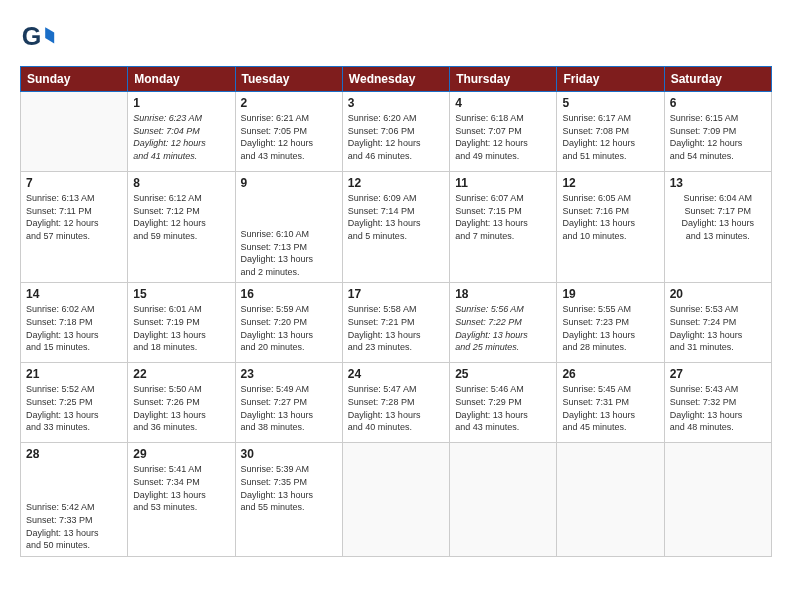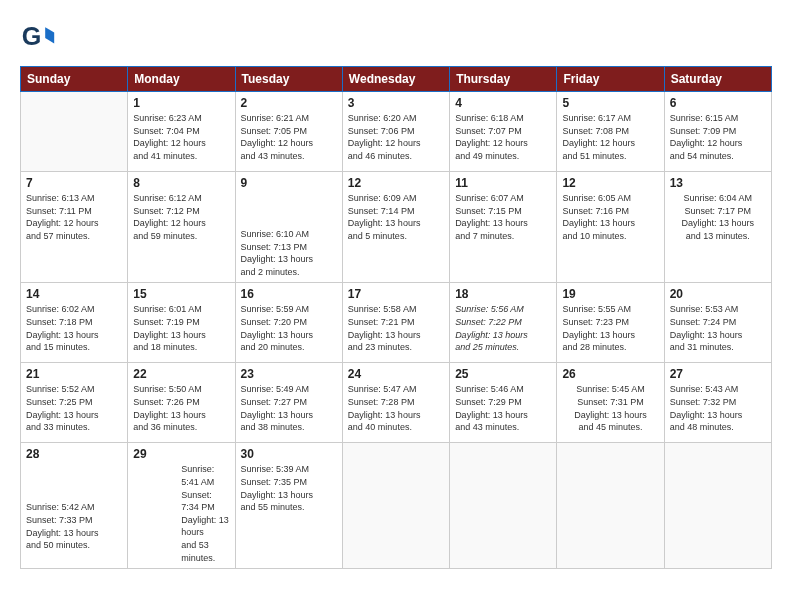--- a/index.html
+++ b/index.html
@@ -112,21 +112,21 @@
           <th>Thursday</th>
           <th>Friday</th>
           <th>Saturday</th>
         </tr>
     </thead>
     <tbody id="calendar-body">
     <tr>
           <td class="empty-cell"></td>
           <td>
             <span class="day-num">1</span>
-            <div class="day-info" style="white-space: pre-line;">Sunrise: 6:23 AM
+            <div class="day-info" style="white-space: pre-line; font-style: italic;">Sunrise: 6:23 AM
 Sunset: 7:04 PM
 Daylight: 12 hours
 and 41 minutes.</div>
           </td>
           <td>
             <span class="day-num">2</span>
             <div class="day-info" style="white-space: pre-line;">Sunrise: 6:21 AM
 Sunset: 7:05 PM
 Daylight: 12 hours
 and 43 minutes.</div>
@@ -293,21 +293,21 @@
           </td>
           <td>
             <span class="day-num">25</span>
             <div class="day-info" style="white-space: pre-line;">Sunrise: 5:46 AM
 Sunset: 7:29 PM
 Daylight: 13 hours
 and 43 minutes.</div>
           </td>
           <td>
             <span class="day-num">26</span>
-            <div class="day-info" style="white-space: pre-line; text-align: center;">Sunrise: 5:45 AM
+            <div class="day-info" style="white-space: pre-line;">Sunrise: 5:45 AM
 Sunset: 7:31 PM
 Daylight: 13 hours
 and 45 minutes.</div>
           </td>
           <td>
             <span class="day-num">27</span>
             <div class="day-info" style="white-space: pre-line;">Sunrise: 5:43 AM
 Sunset: 7:32 PM
 Daylight: 13 hours
 and 48 minutes.</div>
@@ -316,21 +316,21 @@
         <tr>
           <td>
             <span class="day-num">28</span>
             <div class="day-info" style="white-space: pre-line; margin-top: 40px;">Sunrise: 5:42 AM
 Sunset: 7:33 PM
 Daylight: 13 hours
 and 50 minutes.</div>
           </td>
           <td>
             <span class="day-num">29</span>
-            <div class="day-info" style="white-space: pre-line; margin-left: 48px;">Sunrise: 5:41 AM
+            <div class="day-info" style="white-space: pre-line;">Sunrise: 5:41 AM
 Sunset: 7:34 PM
 Daylight: 13 hours
 and 53 minutes.</div>
           </td>
           <td>
             <span class="day-num">30</span>
             <div class="day-info" style="white-space: pre-line;">Sunrise: 5:39 AM
 Sunset: 7:35 PM
 Daylight: 13 hours
 and 55 minutes.</div>

